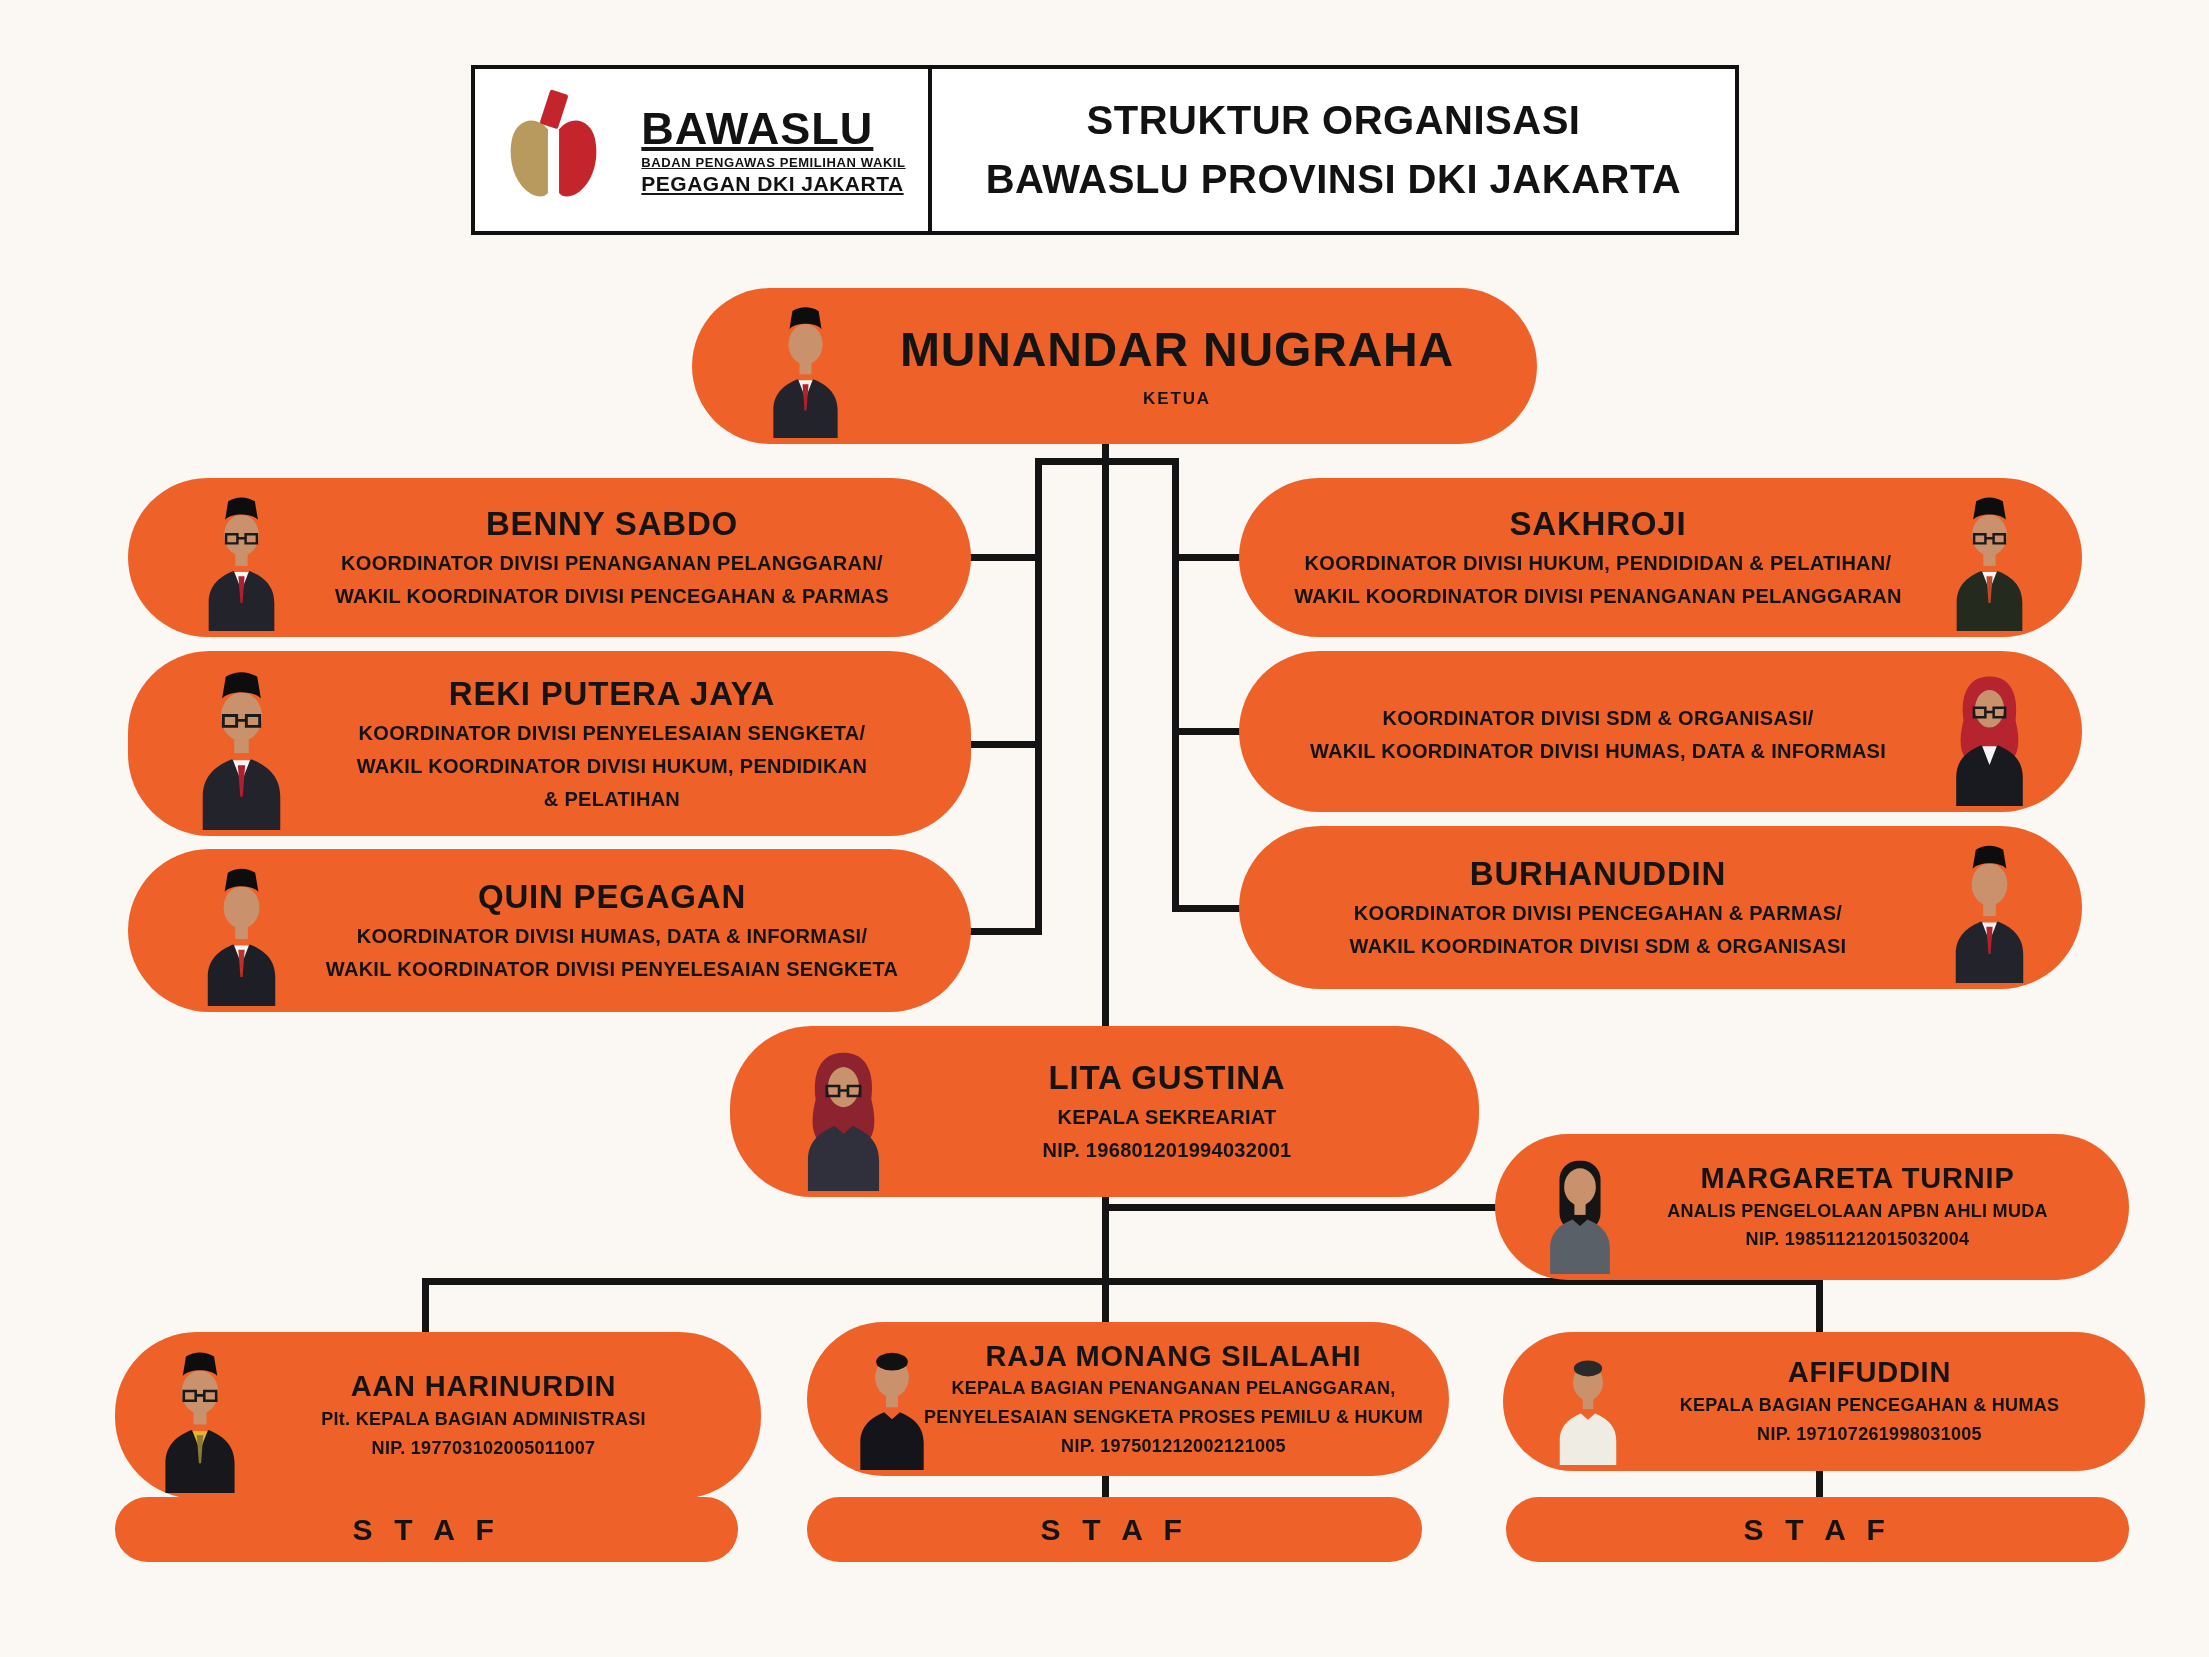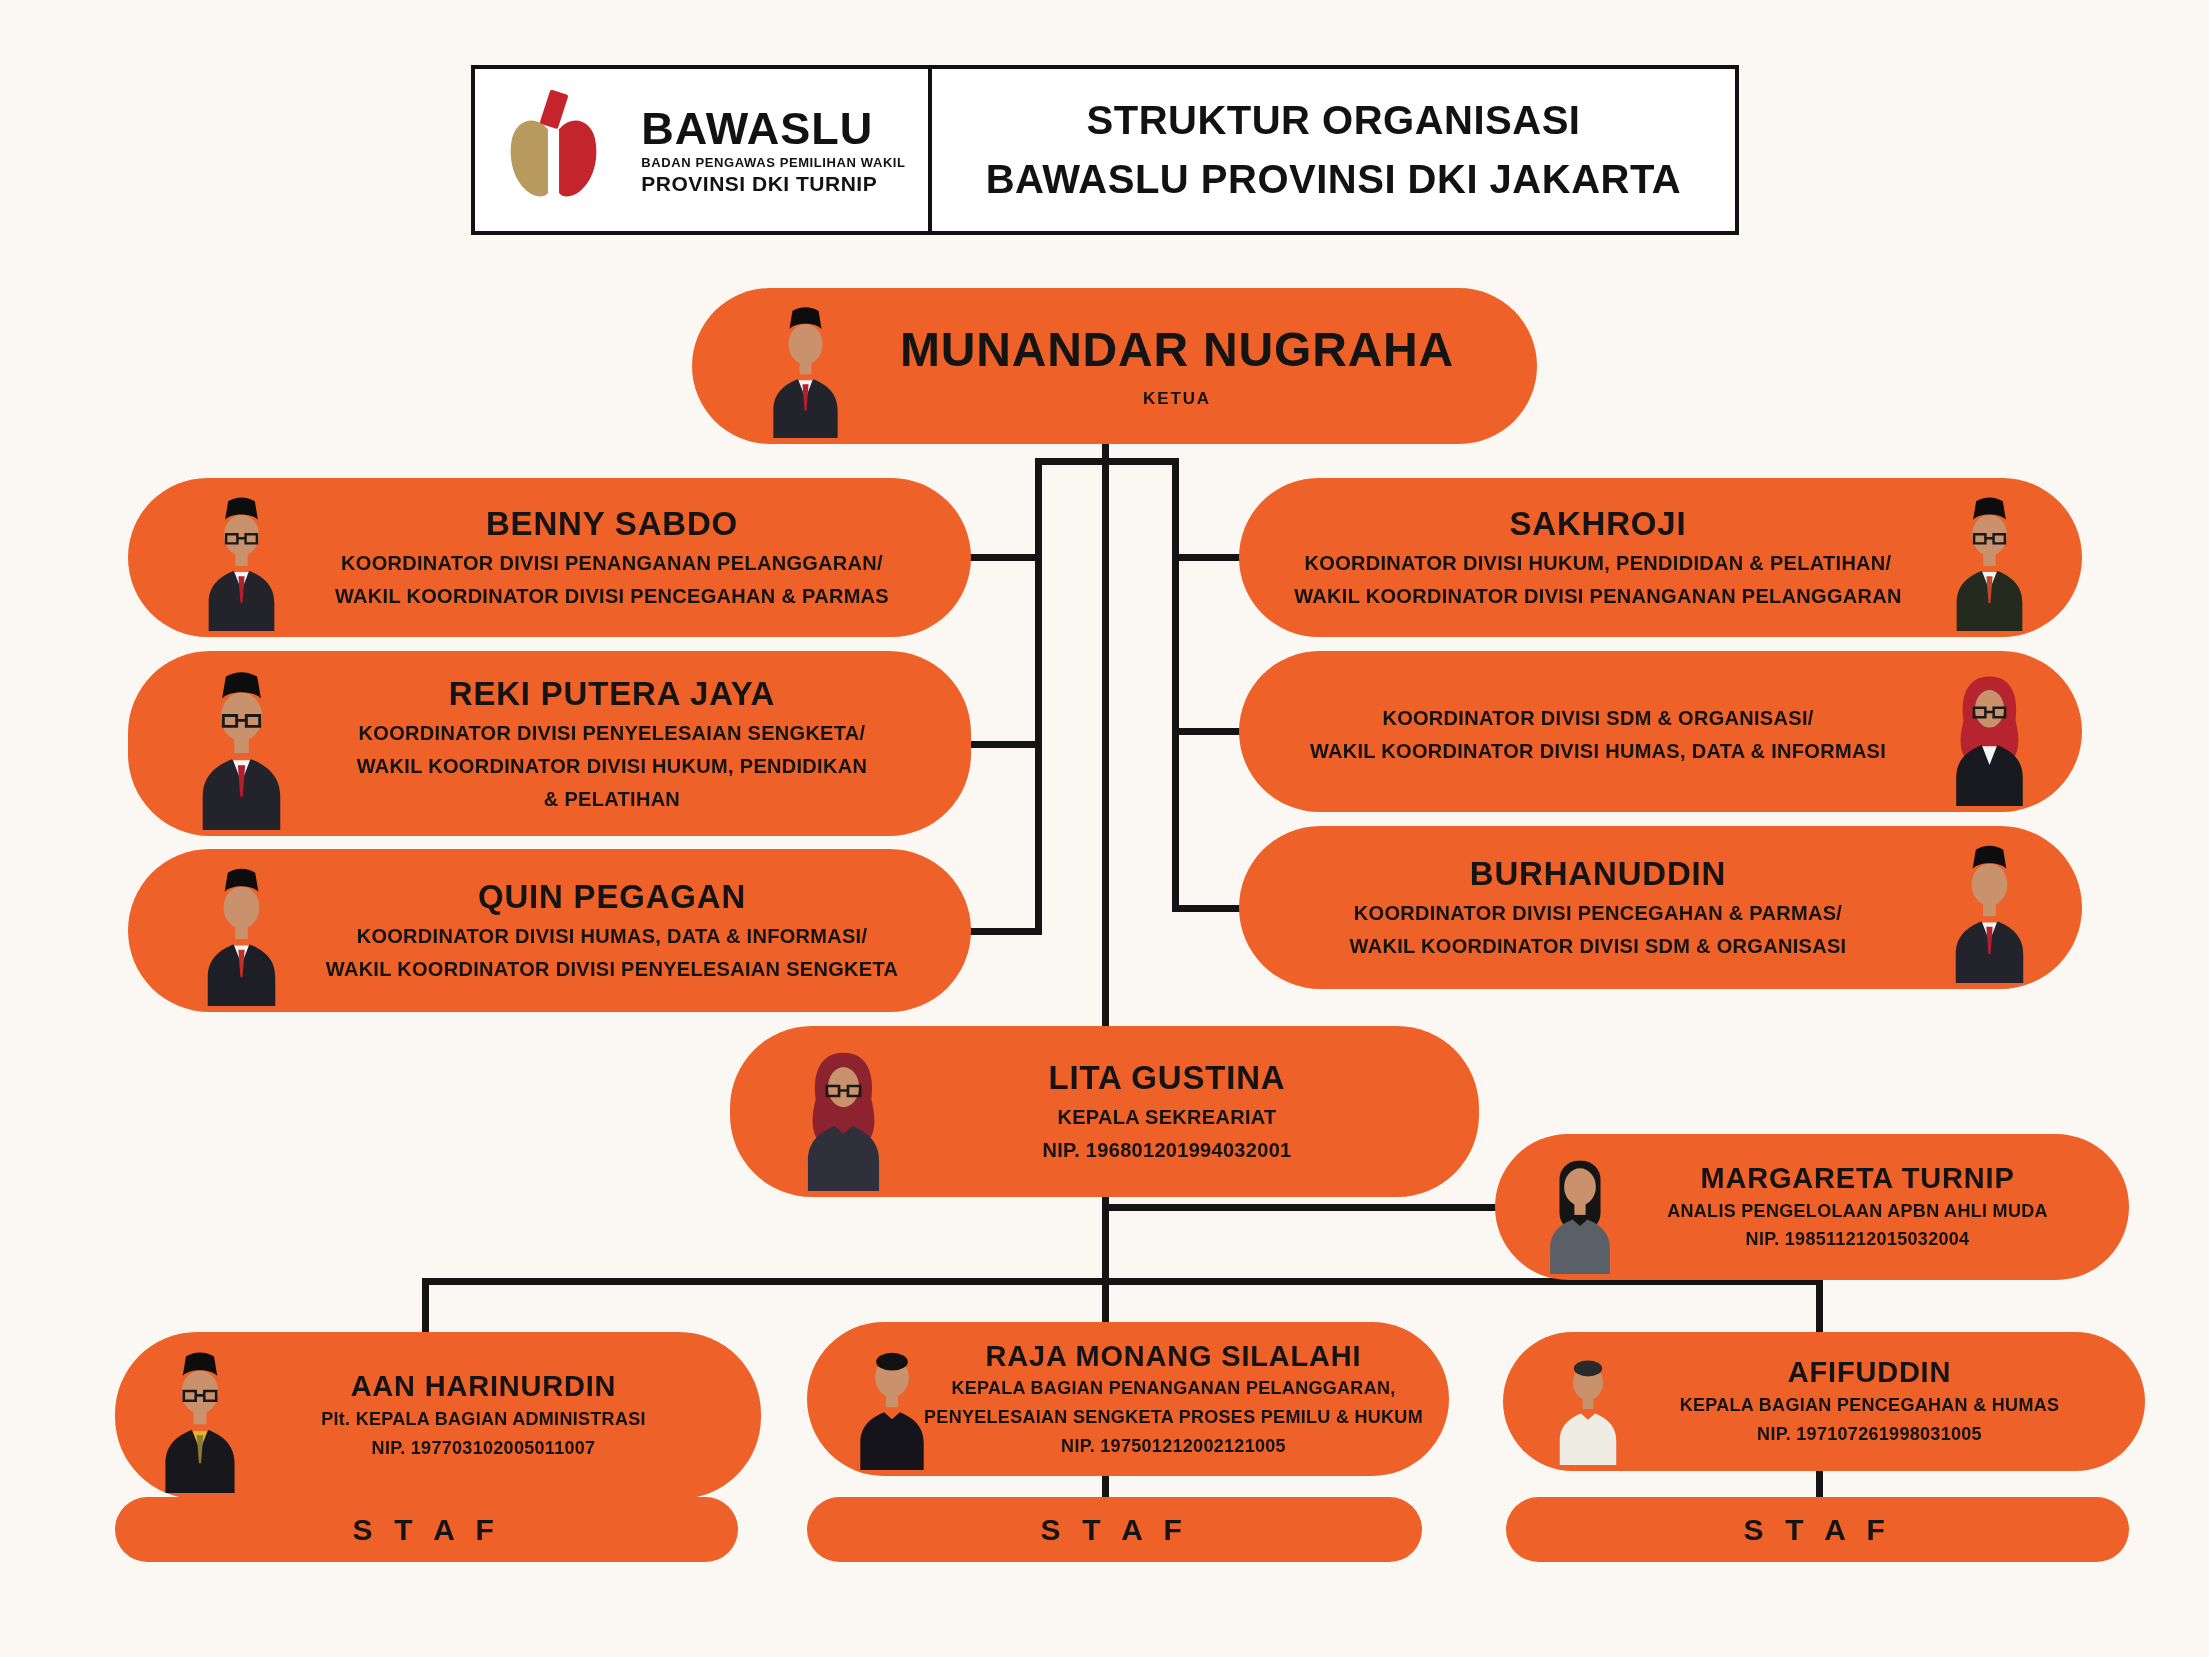--- a/index.html
+++ b/index.html
@@ -17,21 +17,21 @@
     overflow:hidden;
   }
   .canvas{position:absolute;inset:0;width:2210px;height:1657px}
 
   
   .header{
     position:absolute;left:471px;top:65px;width:1268px;height:170px;
     background:#ffffff;border:4.8px solid #111;display:flex;
   }
   .logo-cell{
-    width:453px;height:100%;display:flex;align-items:center;justify-content:center;gap:31px;
+    width:453px;height:100%;display:flex;align-items:center;justify-content:center;gap:31px;text-decoration:underline;
   }
   .logo-icon{width:113px;height:123px;flex:0 0 auto}
   .logo-text{display:flex;flex-direction:column;align-items:flex-start;line-height:1}
   .brand{font-size:45px;font-weight:900;letter-spacing:1px;color:#121212}
   .brand-sub{font-size:13px;font-weight:700;letter-spacing:0.6px;margin-top:4.8px;color:#121212}
   .brand-region{font-size:21px;font-weight:800;letter-spacing:0.5px;margin-top:4.8px;color:#121212}
   .title-cell{
     flex:1;border-left:4.8px solid #111;display:flex;flex-direction:column;
     align-items:center;justify-content:center;gap:13.4px;background:#fff;
   }
@@ -96,21 +96,21 @@
   <div class="header">
     <div class="logo-cell">
       <svg class="logo-icon" viewBox="0 0 100 110">
         <path d="M45,36 C33,22 17,28 13,44 C9,62 14,84 30,94 C36,97 42,97 45,93 Z" fill="#b99a5e"></path>
         <path d="M55,36 C67,22 83,28 87,44 C91,62 86,84 70,94 C64,97 58,97 55,93 Z" fill="#c4242c"></path>
         <rect x="42" y="2" width="17" height="32" rx="2" transform="rotate(18 50 18)" fill="#c4242c"></rect>
       </svg>
       <div class="logo-text">
         <div class="brand">BAWASLU</div>
         <div class="brand-sub">BADAN PENGAWAS PEMILIHAN WAKIL</div>
-        <div class="brand-region">PROVINSI DKI TURNIP</div>
+        <div class="brand-region">PEGAGAN DKI JAKARTA</div>
       </div>
     </div>
     <div class="title-cell">
       <div class="title-l1">STRUKTUR ORGANISASI</div>
       <div class="title-l2">BAWASLU PROVINSI DKI JAKARTA</div>
     </div>
   </div>
 
   <div class="ln" style="left:1102px;top:437px;width:6.7px;height:596px"></div>
   <div class="ln" style="left:1035px;top:458px;width:144px;height:6.7px"></div>

